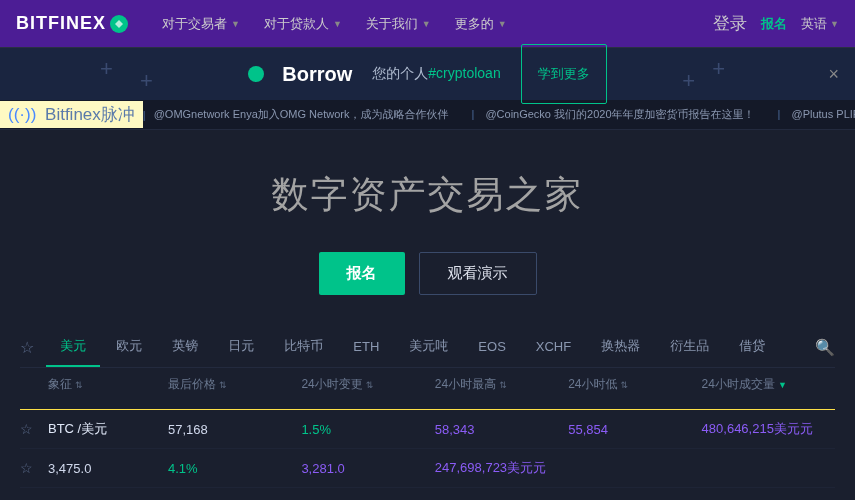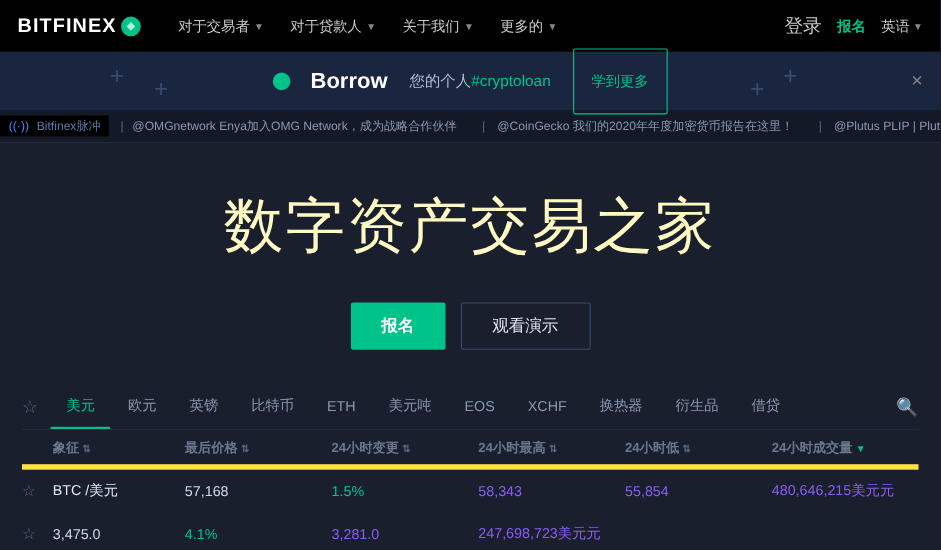--- a/index.html
+++ b/index.html
@@ -9,21 +9,21 @@
       background: #1a1f2e;
       color: #fff;
       font-family: Arial, sans-serif;
       overflow: hidden;
     }
 
     
     .navbar {
       display: flex;
       align-items: center;
-      background: #000000;
+      background: #4c1d95;
       height: 48px;
       padding: 0 16px;
       border-bottom: 1px solid #2a3042;
     }
     .logo {
       display: flex;
       align-items: center;
       margin-right: 24px;
       font-size: 18px;
       font-weight: bold;
@@ -148,25 +148,24 @@
       background: #141928;
       height: 30px;
       display: flex;
       align-items: center;
       overflow: hidden;
       font-size: 11px;
       color: #7a8499;
       border-bottom: 1px solid #232a3e;
     }
     .ticker-pulse {
-      background: #000000;
+      background: #fef9c3;
       padding: 2px 8px;
-      margin-right: 10px;
       color: #5a7aaa;
-      font-size: 11px;
+      font-size: 17px;
       white-space: nowrap;
     }
     .ticker-content {
       white-space: nowrap;
       overflow: hidden;
     }
     .ticker-item {
       margin-right: 20px;
       color: #8a97b0;
     }
@@ -174,23 +173,23 @@
     
     .hero {
       display: flex;
       flex-direction: column;
       align-items: center;
       justify-content: center;
       padding: 40px 0 32px;
       background: #1a1f2e;
     }
     .hero-title {
-      font-size: 54px;
+      font-size: 37px;
       font-weight: 300;
-      color: #fef9c3;
+      color: #a3a3a3;
       margin-bottom: 32px;
       letter-spacing: 2px;
     }
     .hero-buttons {
       display: flex;
       gap: 14px;
     }
     .btn-primary {
       background: #00c38a;
       color: #fff;
@@ -244,25 +243,24 @@
       margin-left: auto;
       color: #7a8499;
       font-size: 16px;
       cursor: pointer;
     }
 
     
     .table-header {
       display: grid;
       grid-template-columns: 28px 120px 1fr 1fr 1fr 1fr 1fr;
-      padding: 8px 0 6px;
+      padding: 8px 0 16px;
       font-size: 12px;
       color: #6a7890;
-      border-bottom: 5px solid #fde047;
-      font-weight: bold;
+      border-bottom: 1px solid #fde047;
     }
     .th {
       display: flex;
       align-items: center;
       gap: 3px;
     }
     .th-sort { font-size: 9px; color: #5a6880; }
 
     
     .table-row {
@@ -358,20 +356,21 @@
     <button class="btn-secondary">观看演示</button>
   </div>
 </section>
 
 <div class="market-section">
   <div class="market-tabs">
     <span class="tab-star">☆</span>
     <div class="market-tab active">美元</div>
     <div class="market-tab">欧元</div>
     <div class="market-tab">英镑</div>
+    <div class="market-tab">日元</div>
     <div class="market-tab">比特币</div>
     <div class="market-tab">ETH</div>
     <div class="market-tab">美元吨</div>
     <div class="market-tab">EOS</div>
     <div class="market-tab">XCHF</div>
     <div class="market-tab">换热器</div>
     <div class="market-tab">衍生品</div>
     <div class="market-tab">借贷</div>
     <span class="tab-search">🔍</span>
   </div>

